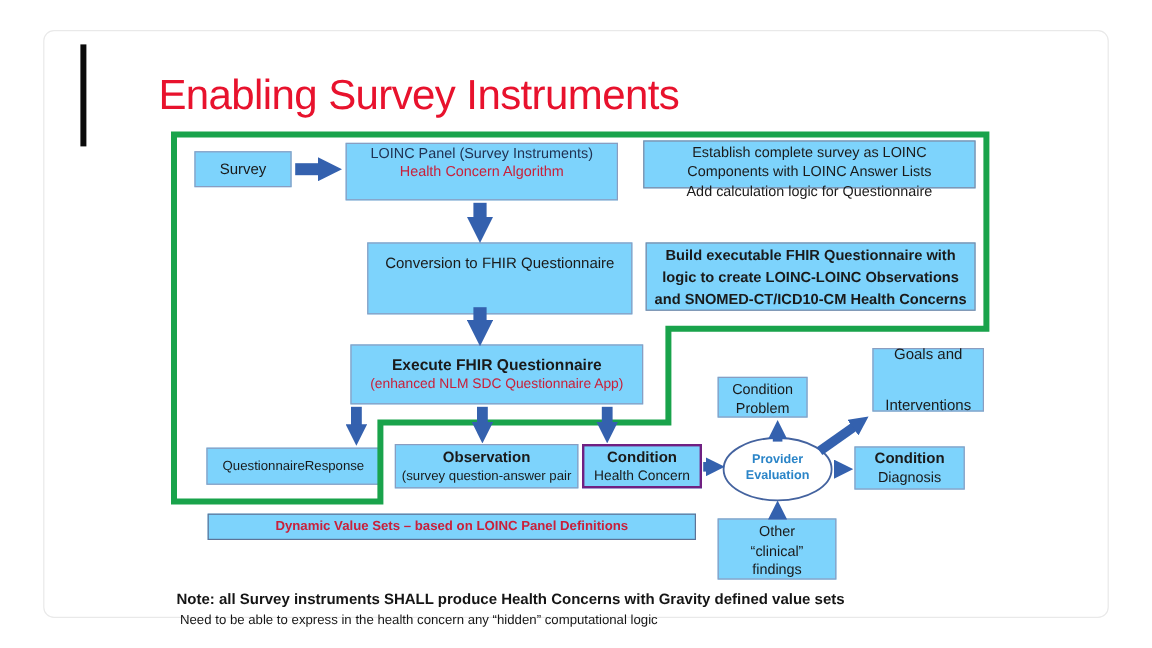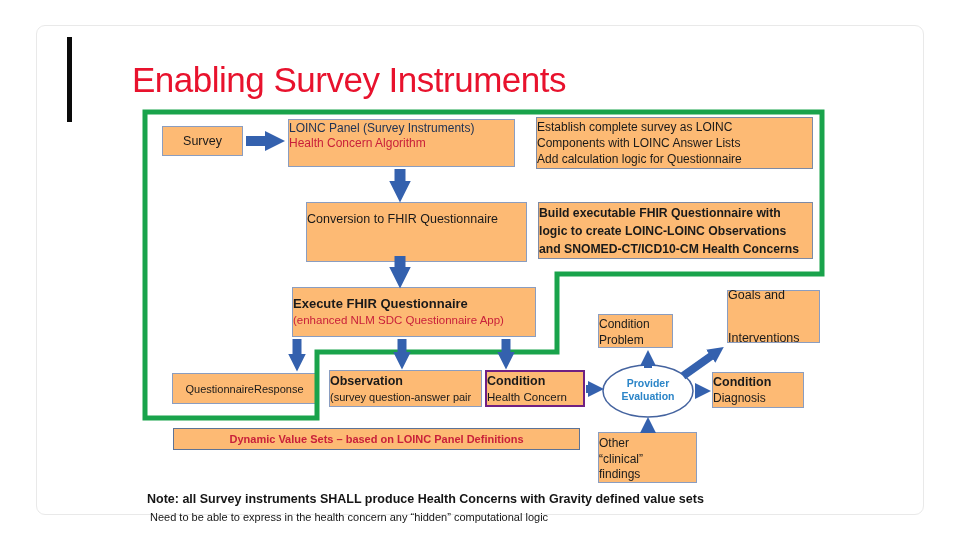--- a/index.html
+++ b/index.html
@@ -3,30 +3,30 @@
 <meta charset="utf-8">
 <style>
   html,body{margin:0;padding:0;background:#fff;}
   body{width:960px;height:540px;position:relative;overflow:hidden;
        font-family:"Liberation Sans",sans-serif;}
   .slide{position:absolute;left:36px;top:25px;width:886px;height:488px;
          background:#fff;border:1px solid #e9e9e9;border-radius:9px;}
   .accent-bar{position:absolute;left:67px;top:37px;width:5px;height:85px;background:#0a0a0a;}
   .title{position:absolute;left:86px;top:60px;font-size:35px;font-weight:400;
          letter-spacing:-0.5px;color:var(--title-red,#e8122d);white-space:nowrap;margin-left:46px;}
-  .node{position:absolute;background:#fdba74;border:1.5px solid var(--box-border,#8a9dc0);
-        box-sizing:border-box;color:#1a1a1a;z-index:1;}
+  .node{position:absolute;background:#7dd3fc;border:1.5px solid var(--box-border,#8a9dc0);
+        box-sizing:border-box;text-align:center;color:#1a1a1a;z-index:1;}
   .ln{white-space:nowrap;}
   .red{color:var(--accent-red,#c9203a);}
   .navy{color:var(--navy-text,#203354);}
 
   .survey{left:162px;top:126px;width:81px;height:30px;font-size:12.5px;
           display:flex;align-items:center;justify-content:center;}
   .loinc{left:288px;top:119px;width:227px;height:48px;font-size:12px;line-height:15px;padding-top:1px;}
-  .establish{left:536px;top:117px;width:277px;height:52px;font-size:12px;line-height:16px;padding-top:1px;border-color:#7d8aa5;}
+  .establish{left:536px;top:117px;width:277px;height:40px;font-size:12px;line-height:16px;padding-top:1px;border-color:#7d8aa5;}
   .conversion{left:306px;top:202px;width:221px;height:60px;padding-top:8px;}
   .conversion .l1{font-size:12.5px;line-height:17px;}
   .conversion .l2{font-size:11.5px;line-height:15px;}
   .build{left:538px;top:202px;width:275px;height:57px;font-size:12.2px;font-weight:700;line-height:18px;padding-top:1px;border-color:#7d8aa5;}
   .execute{left:292px;top:287px;width:244px;height:50px;padding-top:7px;}
   .execute .l1{font-size:13px;font-weight:600;line-height:18px;}
   .execute .l2{font-size:11.5px;line-height:15px;}
   .qr{left:172px;top:373px;width:145px;height:31px;font-size:11px;font-weight:500;
       display:flex;align-items:center;justify-content:center;}
   .observation{left:329px;top:370px;width:153px;height:37px;padding-top:1px;}

